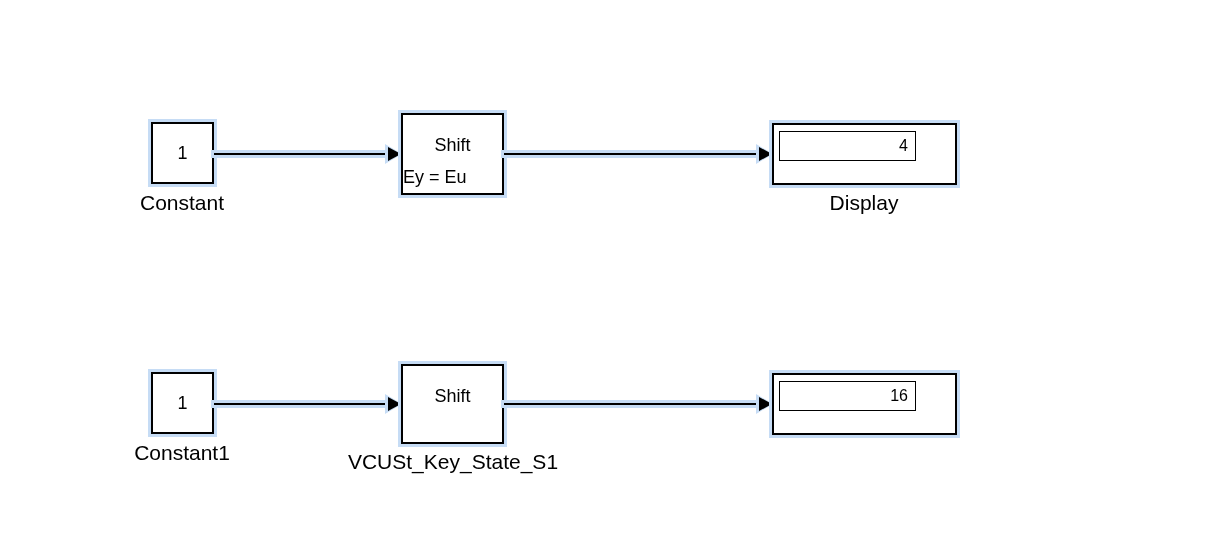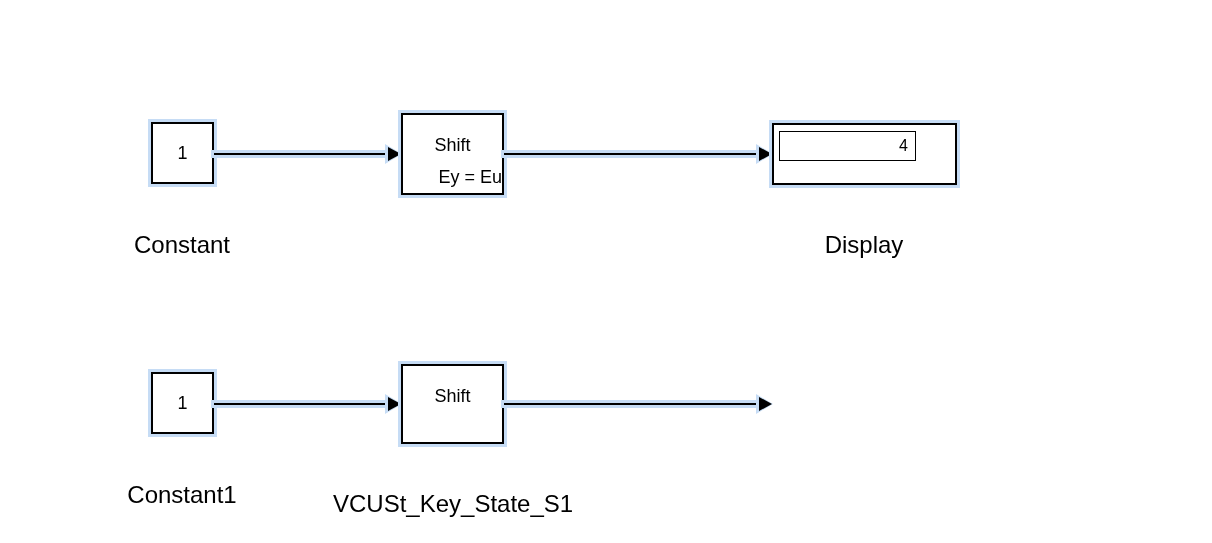--- a/index.html
+++ b/index.html
@@ -25,38 +25,37 @@
   }
   .constant-block{
     display:flex;align-items:center;justify-content:center;
     font-size:18px;
   }
   .shift-block{
     text-align:center;
     font-size:18px;
   }
   .shift-title{display:block;padding-top:20px;}
-  .shift-eq{display:block;position:absolute;left:0;right:0;bottom:5px;text-align:right;}
+  .shift-eq{display:block;position:absolute;left:0;right:0;bottom:5px;text-align:left;}
   .display-field{
     position:absolute;
     left:5px;top:6px;width:137px;height:30px;
     border:1px solid var(--border);
     background:#fff;
     font-size:16px;
     text-align:right;
     line-height:28px;
     padding-right:7px;
   }
   .blabel{
     position:absolute;
     text-align:center;
-    font-size:24px;
+    font-size:21px;
     color:var(--text);
     white-space:nowrap;
-    margin-top:40px;
   }
   .wire{
     position:absolute;
     height:2px;
     background:var(--border);
     box-shadow:0 0 0 3px var(--halo);
   }
   .arrow-halo{
     position:absolute;width:0;height:0;
     border-top:10px solid transparent;
@@ -112,14 +111,19 @@
   <div class="block shift-block" style="left:401px;top:364px;width:103px;height:80px;">
     <span class="shift-title">Shift</span>
     <span class="shift-eq"></span>
   </div>
   <div class="blabel" style="left:333px;top:450px;width:240px;">VCUSt_Key_State_S1</div>
 
   <div class="wire" style="left:504px;top:403px;width:255px;"></div>
   <div class="arrow-halo" style="left:756px;top:394px;"></div>
   <div class="arrow" style="left:759px;top:397px;"></div>
 
+  <div class="block" style="left:772px;top:373px;width:185px;height:62px;">
+    <div class="display-field">
+      <span>16</span>
+    </div>
+  </div>
 
 </div>
 
 </body></html>

